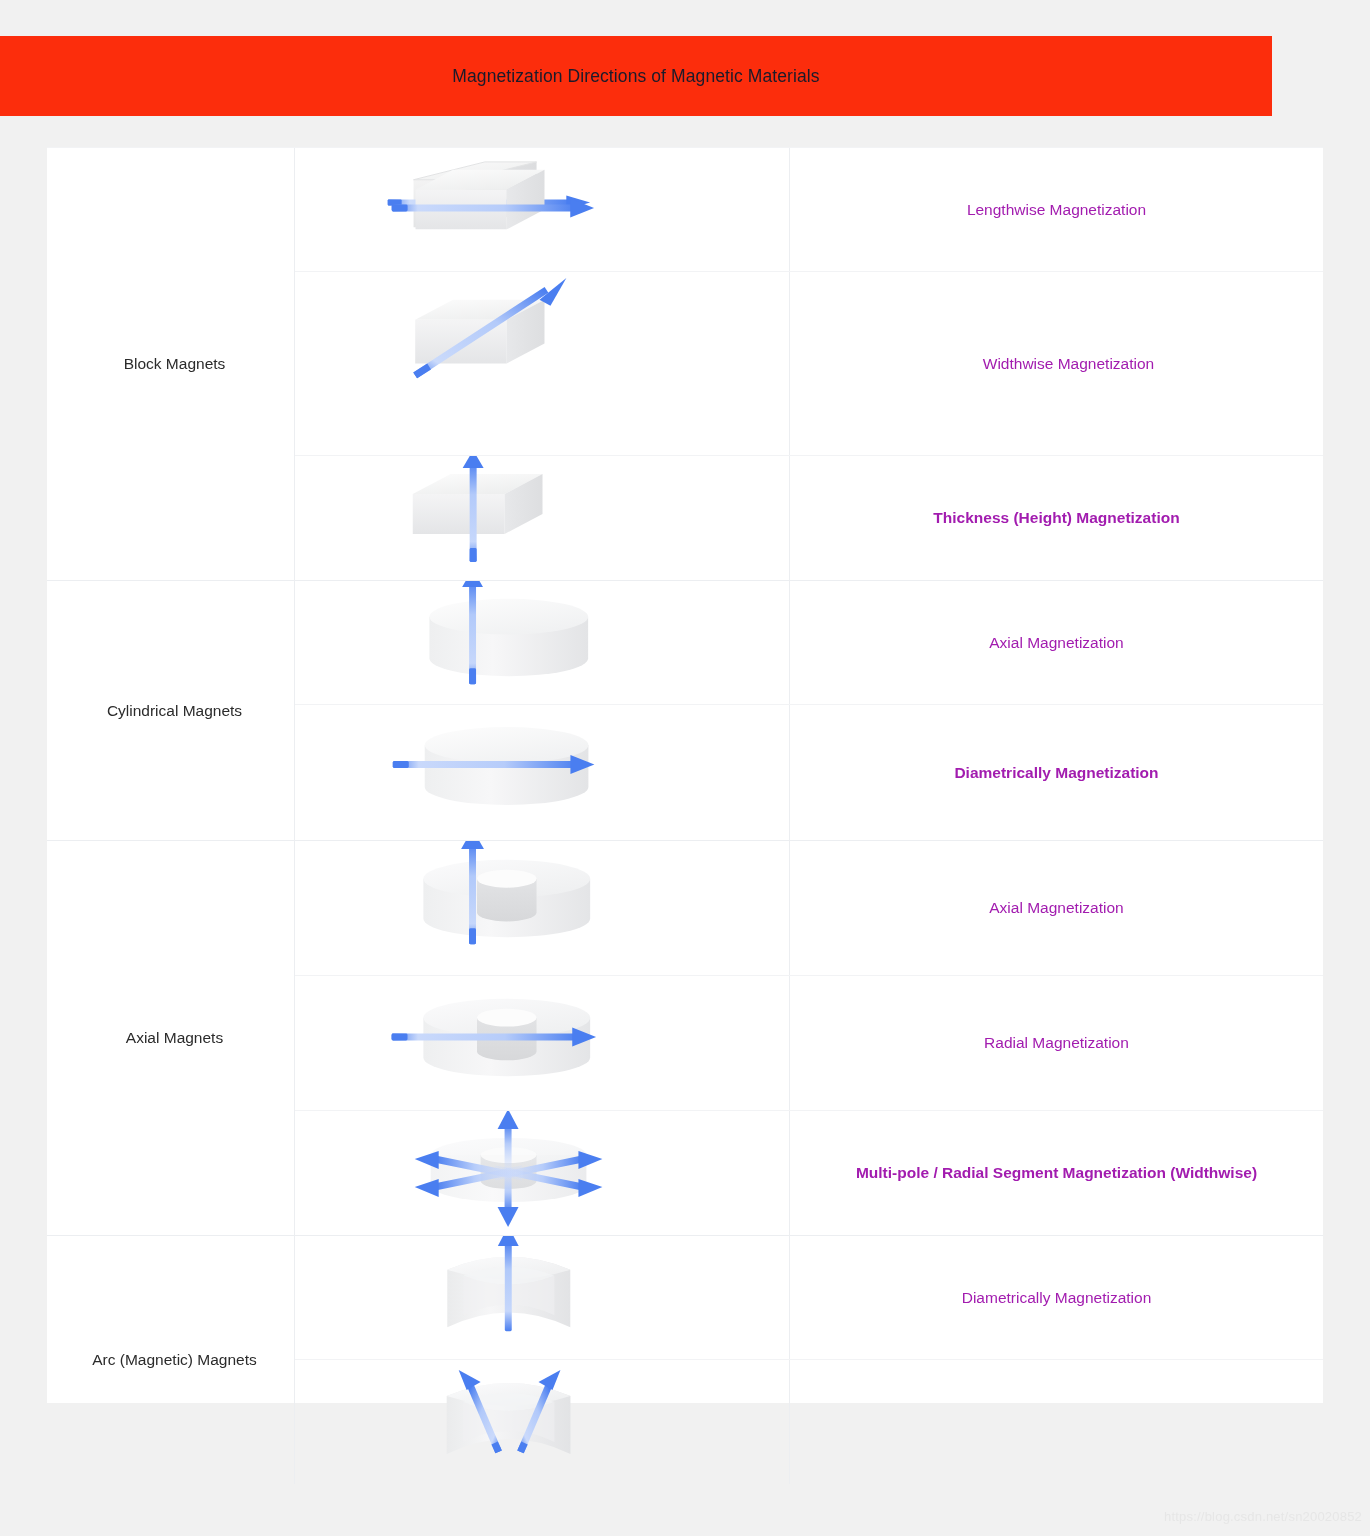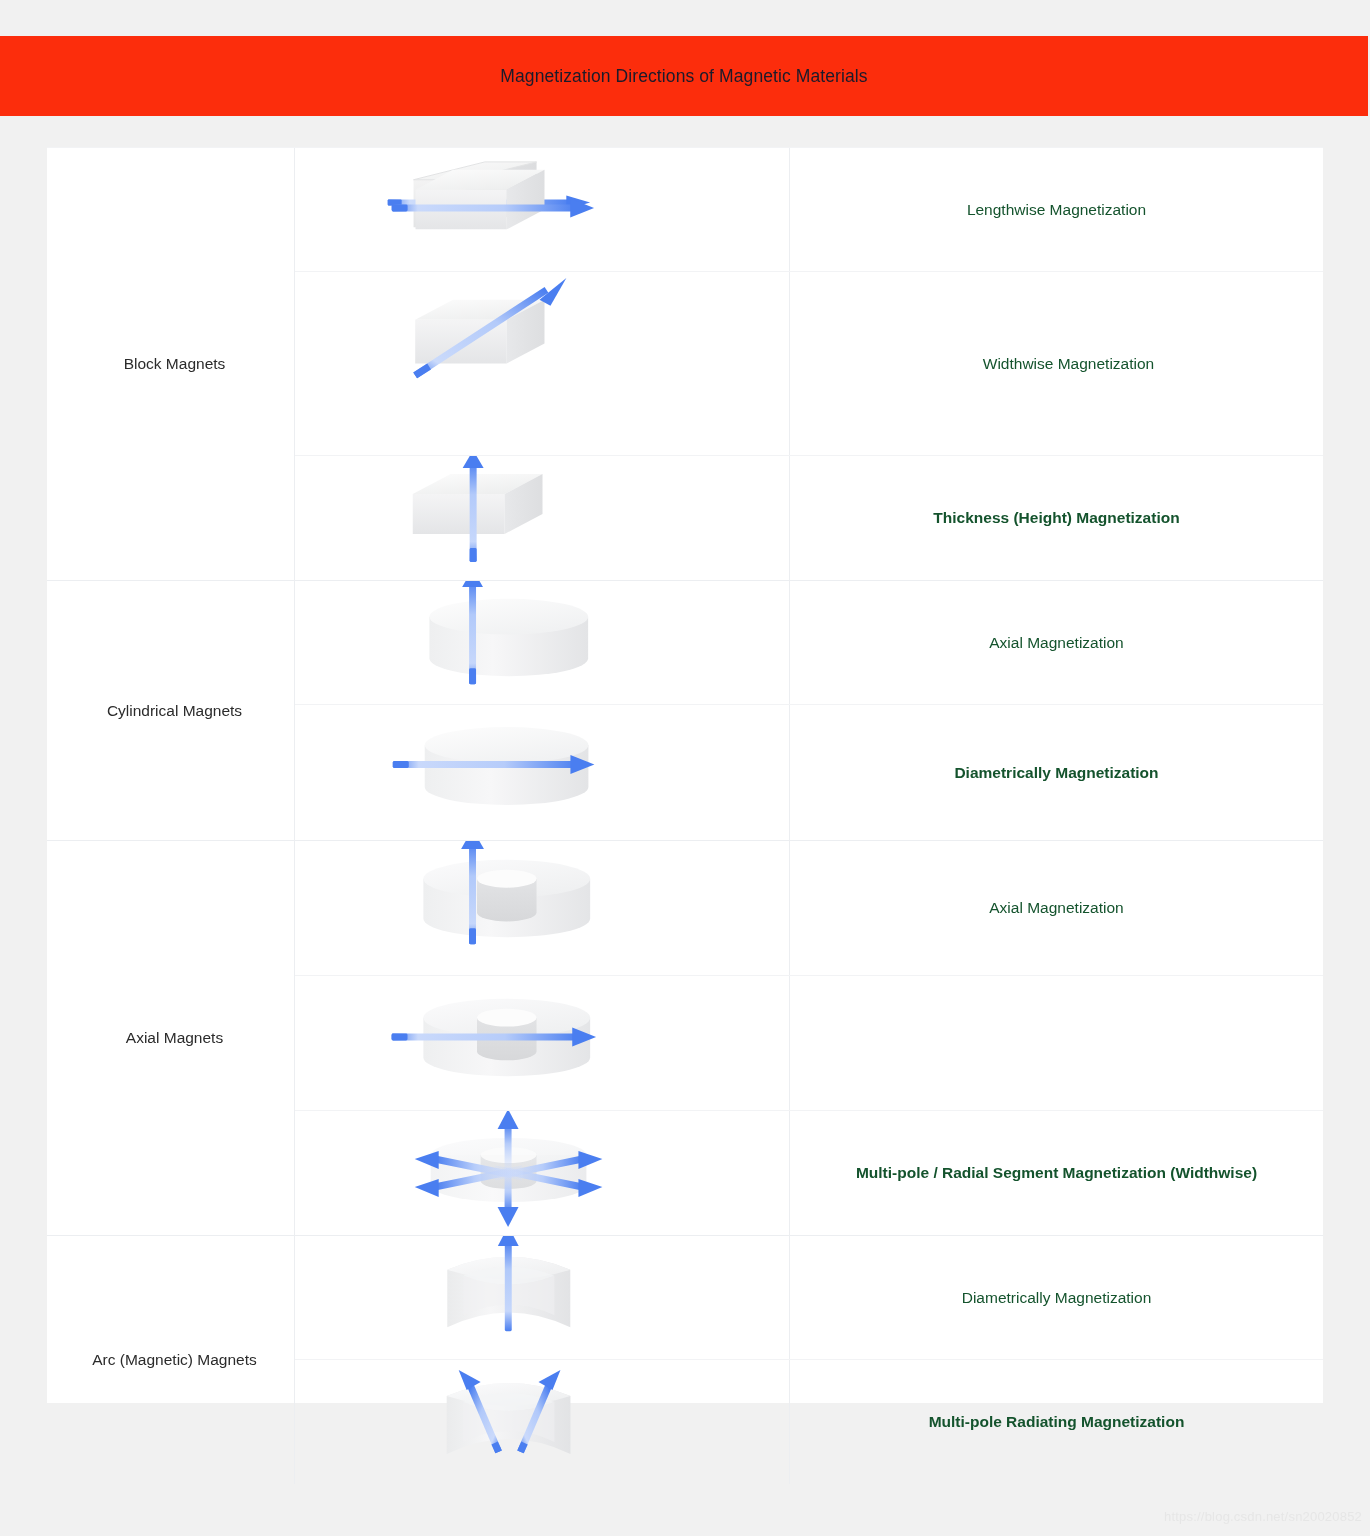--- a/index.html
+++ b/index.html
@@ -7,21 +7,21 @@
     width: 1370px; height: 1536px;
     background: #f1f1f1;
     font-family: "Liberation Sans", sans-serif;
     overflow: hidden;
   }
   .page { position: relative; width: 1370px; height: 1536px; }
 
   
   .banner {
     position: absolute; left: 0; top: 36px;
-    width: 1368px; height: 80px;
+    width: 1272px; height: 80px;
     background: #fc2d0c;
     display: flex; align-items: center; justify-content: center;
   }
   .banner-title {
     font-size: 17.5px; color: #1b1b2b; letter-spacing: .1px;
   }
 
   
   .table {
     position: absolute; left: 47px; top: 147px;
@@ -49,21 +49,21 @@
     width: 495px; flex: 0 0 495px;
     border-right: 1px solid #eceef1;
     position: relative;
   }
   .figbox { position: absolute; left: 0; top: 0; width: 100%; height: 100%; }
   .desc {
     flex: 1 1 auto;
     display: flex; align-items: center; justify-content: center;
     text-align: center; padding: 0 14px;
   }
-  .desc-label { font-size: 15.5px; color: #14532d; }
+  .desc-label { font-size: 15.5px; color: #a21caf; }
 
   
   .h-124 { height: 124px; }
   .h-184 { height: 184px; gap: 24px; }
   .h-135 { height: 135px; }
 
   svg { display: block; width: 100%; height: 100%; }
 
   
   .watermark {
@@ -394,20 +394,23 @@
                 <path d="M128,42 L128,82 A84,19 0 0 0 296,82 L296,42 Z" fill="url(#rb2)"></path>
                 <ellipse cx="212" cy="42" rx="84" ry="19" fill="url(#rt2)"></ellipse>
                 <path d="M182,42 L182,76 A30,9 0 0 0 242,76 L242,42 Z" fill="url(#rh2)"></path>
                 <ellipse cx="212" cy="42" rx="30" ry="9" fill="#fcfcfc"></ellipse>
                 <rect x="96" y="58" width="190" height="7" fill="url(#a7)" rx="1.5"></rect>
                 <rect x="96" y="58" width="16" height="7" fill="#4a7ef0" rx="1.5"></rect>
                 <polygon points="278,52 278,71 302,61.5" fill="#4a7ef0"></polygon>
               </svg>
             </div>
           </div>
+          <div class="desc">
+            <span class="desc-label">Radial Magnetization</span>
+          </div>
         </div>
 
         <div class="row h-124">
           <div class="fig">
             <div class="figbox">
               <svg viewBox="0 0 495 124">
                 <defs>
                   <linearGradient id="rb3" x1="0" y1="0" x2="1" y2="0">
                     <stop offset="0" stop-color="#f0f1f2"></stop>
                       <stop offset="0.4" stop-color="#f8f8f9"></stop>
@@ -552,23 +555,20 @@
                 <line x1="204" y1="92" x2="176" y2="26" stroke="url(#aL)" stroke-width="7"></line>
                 <polygon points="164,10 186,22 172,30" fill="#4a7ef0"></polygon>
                 <line x1="204" y1="92" x2="200" y2="83" stroke="#4a7ef0" stroke-width="7"></line>
 
                 <line x1="226" y1="92" x2="254" y2="26" stroke="url(#aR)" stroke-width="7"></line>
                 <polygon points="266,10 244,22 258,30" fill="#4a7ef0"></polygon>
                 <line x1="226" y1="92" x2="230" y2="83" stroke="#4a7ef0" stroke-width="7"></line>
               </svg>
             </div>
           </div>
-          <div class="desc">
-            <span class="desc-label">Multi-pole Radiating Magnetization</span>
-          </div>
         </div>
 
       </div>
     </div>
 
   </div>
 
   <div class="watermark">https://blog.csdn.net/sn20020852</div>
 
 </div>

